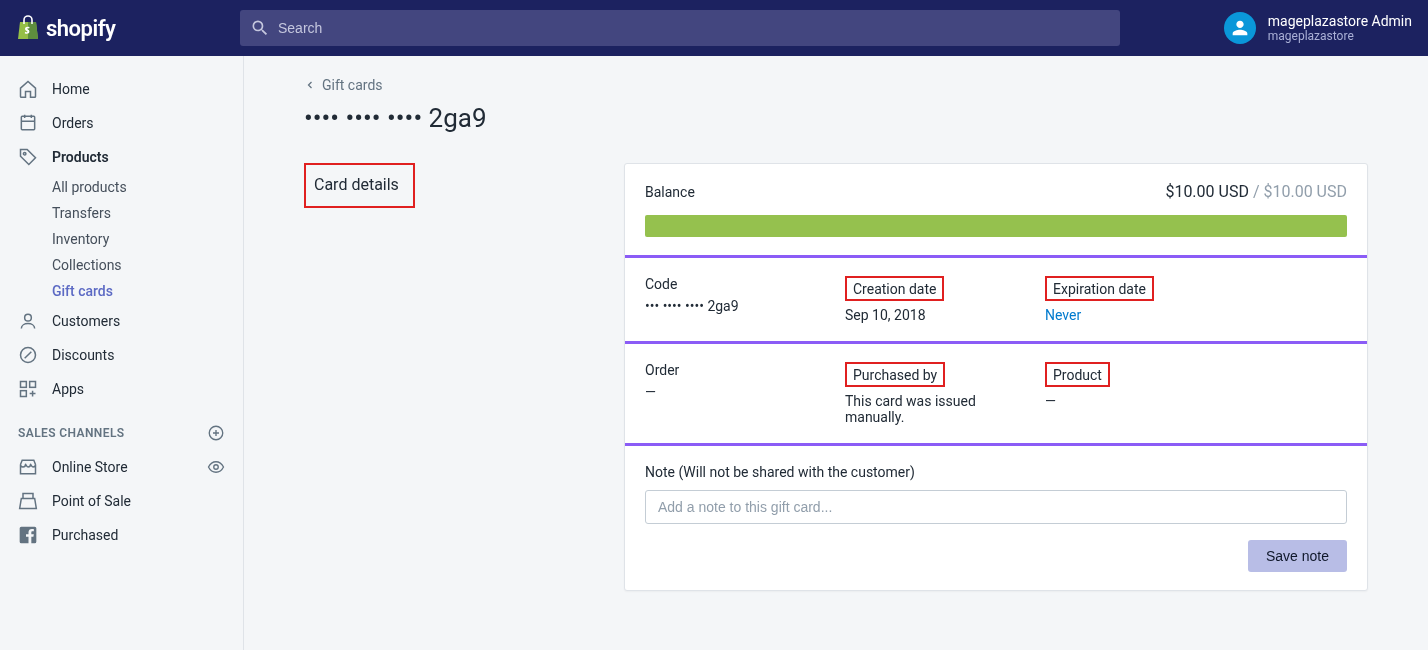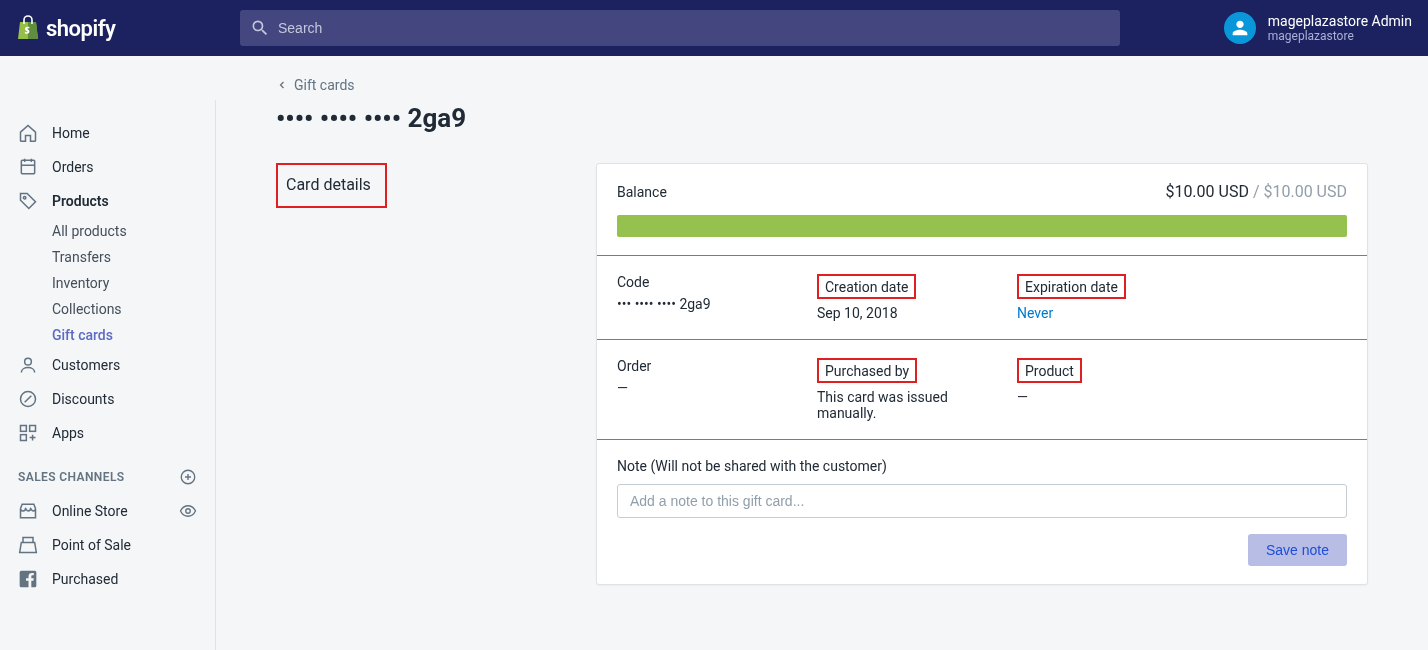--- a/index.html
+++ b/index.html
@@ -15,65 +15,65 @@
 .search-input::placeholder { color: #c5c7de; }
 .account { display: flex; align-items: center; gap: 12px; margin-left: auto; padding-left: 40px; }
 .avatar { width: 32px; height: 32px; border-radius: 50%; background: #0a97d9; display: flex; align-items: center; justify-content: center; }
 .avatar svg { width: 22px; height: 22px; fill: #fff; }
 .account-text { display: flex; flex-direction: column; }
 .account-name { color: #fff; font-size: 14px; }
 .account-store { color: #aab0d6; font-size: 12px; }
 
 .layout { display: flex; height: calc(100% - 56px); }
 
-.sidebar { width: 216px; background: #f4f6f8; border-right: 1px solid #dfe3e8; padding-top: 16px; margin-top: 44px; }
+.sidebar { width: 244px; background: #f4f6f8; border-right: 1px solid #dfe3e8; padding-top: 16px; }
 .nav-item { display: flex; align-items: center; gap: 14px; padding: 7px 18px; color: #212b36; font-size: 14px; cursor: pointer; }
 .nav-item.active { font-weight: 600; }
 .nav-icon { width: 20px; height: 20px; stroke: #637381; fill: none; stroke-width: 1.8; flex-shrink: 0; }
 .nav-icon.solid { fill: #637381; stroke: none; }
 .sub-item { padding: 5px 18px 5px 52px; color: #454f5b; font-size: 14px; cursor: pointer; }
 .sub-item.active { color: #5c6ac4; font-weight: 500; }
 .section-head { display: flex; align-items: center; justify-content: space-between; padding: 18px 18px 8px 18px; color: #637381; font-size: 12px; font-weight: 600; letter-spacing: 0.4px; }
 .section-action { width: 18px; height: 18px; stroke: #637381; fill: none; stroke-width: 1.8; cursor: pointer; }
 .nav-trail { width: 18px; height: 18px; stroke: #637381; fill: none; stroke-width: 1.8; margin-left: auto; }
 
 .main { flex: 1; overflow: auto; padding: 20px 60px 40px 60px; }
 .back-link { display: inline-flex; align-items: center; gap: 6px; color: #637381; font-size: 14px; cursor: pointer; margin-bottom: 10px; }
 .back-link svg { width: 12px; height: 12px; stroke: #637381; stroke-width: 2.5; fill: none; }
-.page-title { font-size: 26px; color: #212b36; font-weight: 700; margin-bottom: 30px; }
+.page-title { font-size: 26px; color: #212b36; font-weight: 400; margin-bottom: 30px; }
 
 .panel-row { display: flex; gap: 20px; }
 .left-col { width: 300px; }
 .right-col { flex: 1; }
 
 .section-title { font-size: 16px; color: #212b36; display: inline-block; }
 .red-box { border: 2px solid #e02020; padding: 10px 14px 12px 8px; display: inline-block; }
 .red-box-inline { border: 2px solid #e02020; padding: 1px 6px; display: inline-block; }
 
 .card { background: #fff; border: 1px solid #dfe3e8; border-radius: 3px; box-shadow: 0 1px 2px rgba(0,0,0,0.04); }
-.card-section { padding: 18px 20px; border-bottom: 1px solid #8b5cf6; }
+.card-section { padding: 18px 20px; border-bottom: 3px solid #8b5cf6; }
 .card-section:last-child { border-bottom: none; }
 
 .balance-row { display: flex; justify-content: space-between; align-items: center; margin-bottom: 14px; }
 .balance-label { font-size: 14px; color: #212b36; }
 .balance-amount { font-size: 16px; color: #212b36; }
 .balance-total { color: #919eab; }
 .progress { height: 22px; background: #95c14e; border-radius: 2px; }
 
 .detail-grid { display: grid; grid-template-columns: 200px 200px 1fr; gap: 10px 0; }
 .detail-label { font-size: 14px; color: #212b36; margin-bottom: 6px; }
 .detail-value { font-size: 14px; color: #212b36; }
 .detail-value.link { color: #007ace; cursor: pointer; }
 .detail-cell { display: flex; flex-direction: column; }
 
 .note-label { font-size: 14px; color: #212b36; margin-bottom: 10px; }
 .note-input { width: 100%; border: 1px solid #c4cdd5; border-radius: 3px; padding: 8px 12px; font-size: 14px; outline: none; }
 .note-input::placeholder { color: #919eab; }
 .save-row { display: flex; justify-content: flex-end; margin-top: 16px; }
-.save-btn { background: #b8bde6; color: #1d4ed8; border: none; border-radius: 3px; padding: 8px 18px; font-size: 14px; cursor: pointer; }
+.save-btn { background: #b8bde6; color: #0f172a; border: none; border-radius: 3px; padding: 8px 18px; font-size: 14px; cursor: pointer; }
 </style>
 </head>
 <body>
 
 <div class="topbar">
   <div class="logo-wrap">
     <svg class="logo-icon" viewBox="0 0 24 26">
         <path fill="#95bf47" d="M4 7h16l2 17H2z"></path>
         <path fill="#5e8e3e" d="M12 7h8l2 17H12z"></path>
         <path fill="none" stroke="#fff" stroke-width="1.6" d="M8 9V5a4 4 0 018 0v4"></path>

